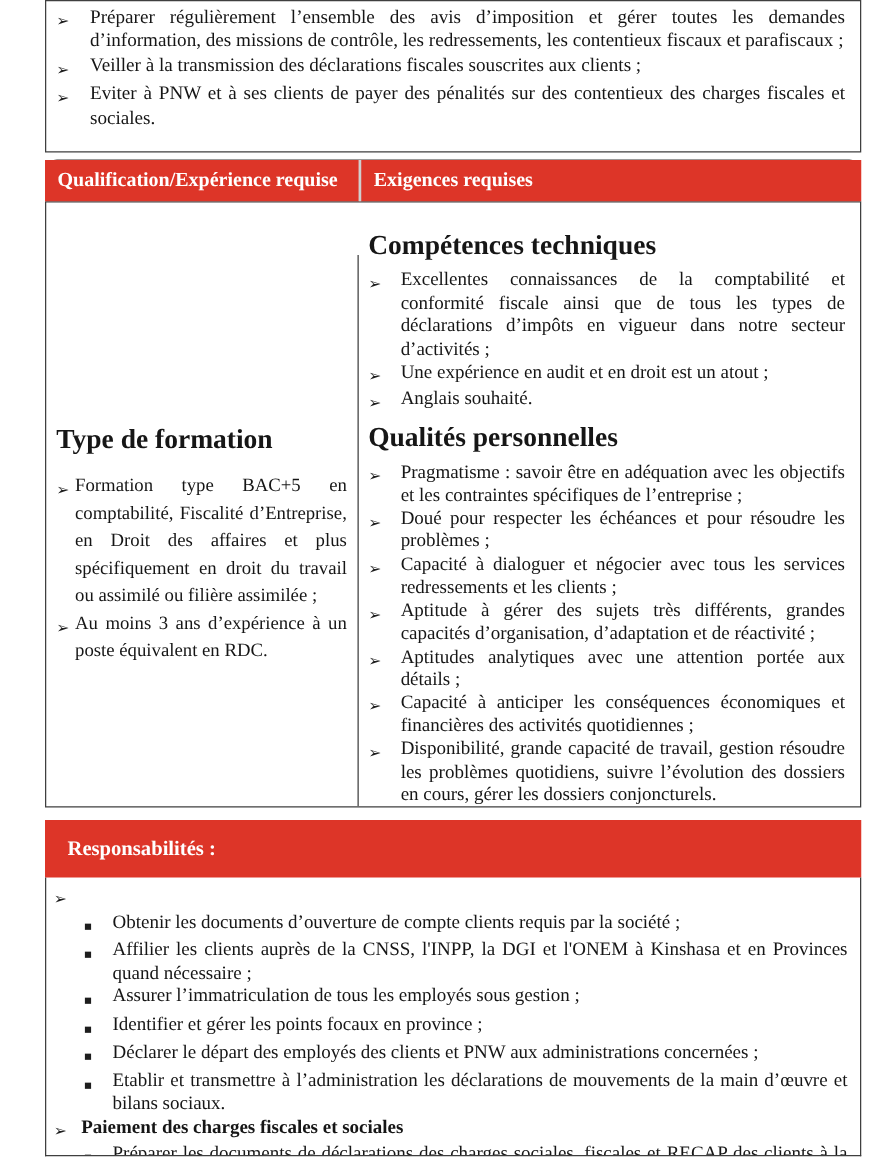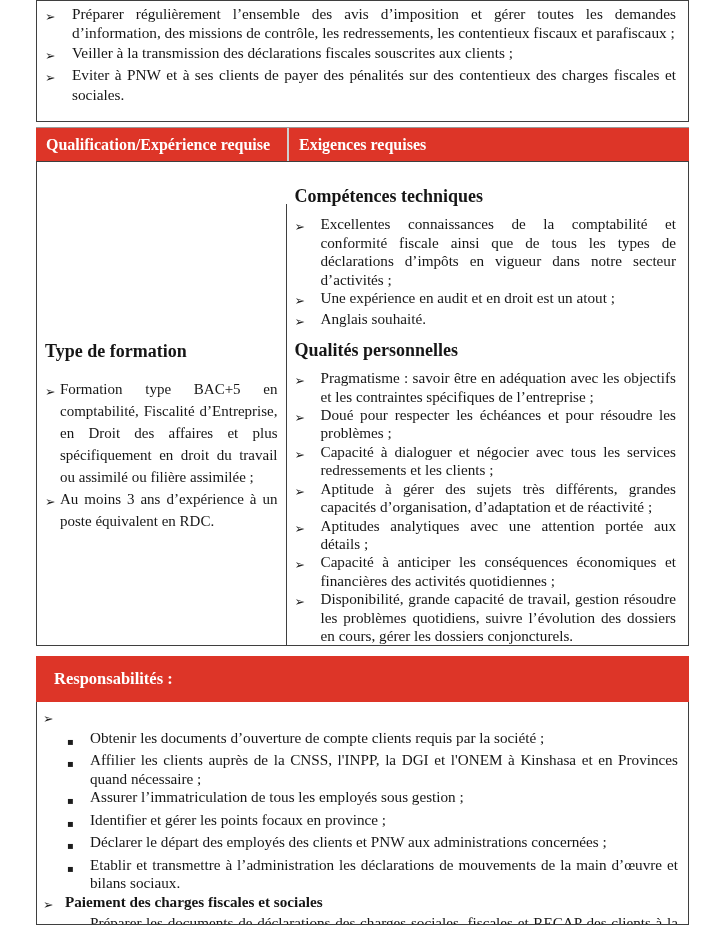--- a/index.html
+++ b/index.html
@@ -26,41 +26,41 @@
   .top-box {
     height:122px; border:1.5px solid #3f3f3f;
     padding:3px 12px 0 8px;
     font-size:15.3px; line-height:19.4px;
     overflow:hidden;
   }
   .top-box .marker { width:27px; }
 
   
   .gap1 { height:5px; }
-  .thead { display:flex; height:34px; border-top:1.5px solid #9a9a9a; }
+  .thead { display:flex; height:34px; border-top:1.5px solid #9a9a9a;border-radius:12px; }
   .th {
     background:var(--red); color:#fff; font-weight:bold; font-size:16px;
     display:flex; align-items:center; padding-left:10px;
   }
   .th-left { width:251px; }
   .th-right { flex:1; border-left:2px solid #cfcfcf; }
   .tbody { display:flex; height:485px; border:1.5px solid #3f3f3f; overflow:hidden; }
   .td-left {
     width:249.5px; border-right:1.5px solid #3f3f3f;
     padding:136px 8px 0 8px;
     font-size:15px; line-height:22px;margin-top:42px;
   }
   .td-left .cell-heading { margin-bottom:16px; }
   .td-left .marker { width:15px; }
   .td-right {
     flex:1; padding:25px 12px 0 8px;
     font-size:15.2px; line-height:18.4px;
   }
   .td-right .marker { width:26px; }
-  .cell-heading { font-weight:bold; font-size:18px; }
+  .cell-heading { font-weight:bold; font-size:22px; }
   .td-right .cell-heading { margin-bottom:10px; }
   .td-right .cell-heading.second { margin-top:9px; }
 
   
   .gap2 { height:10px; }
   .resp-band {
     height:46px; background:var(--red); color:#fff;
     font-weight:bold; font-size:16.5px;
     display:flex; align-items:center; padding-left:18px;
   }

